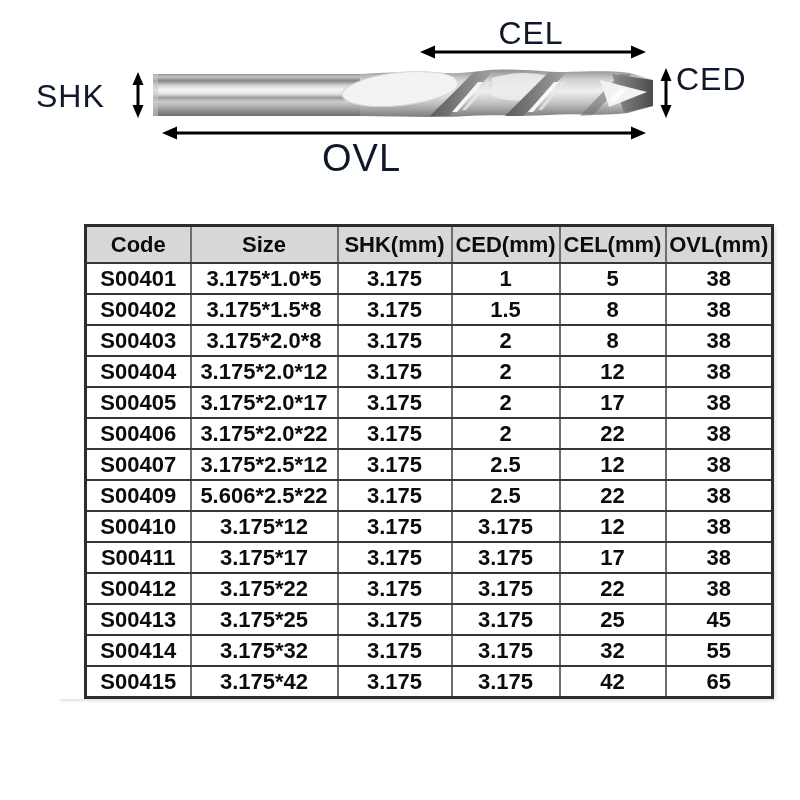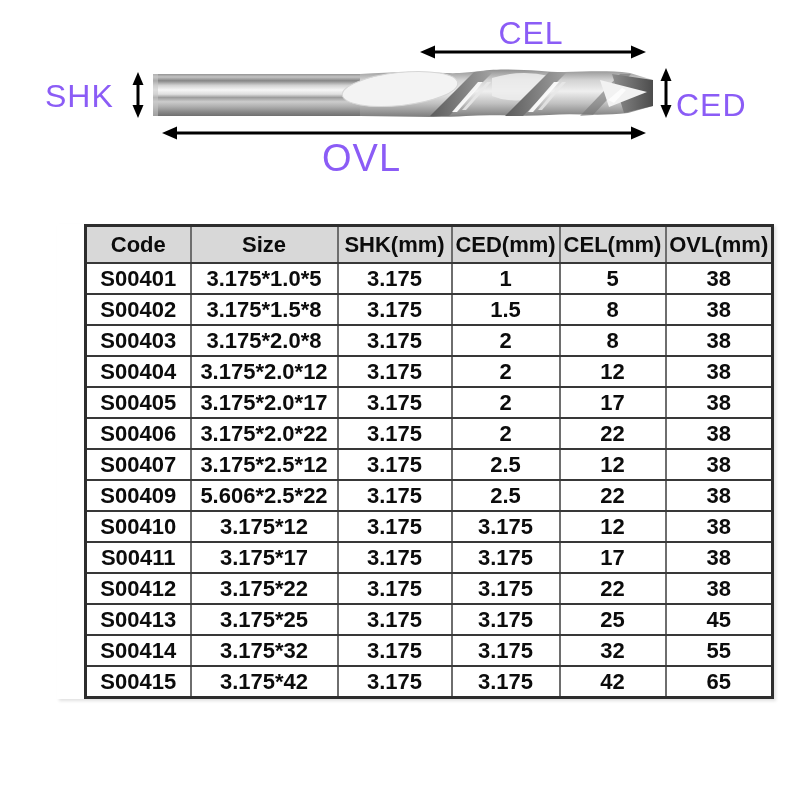--- a/index.html
+++ b/index.html
@@ -3,26 +3,26 @@
 <meta charset="utf-8">
 <style>
   html,body { margin:0; padding:0; background:#ffffff; }
   .page {
     position:relative; width:800px; height:800px; background:#ffffff;
     font-family:"Liberation Sans", sans-serif; overflow:hidden;
   }
   .diagram { position:absolute; left:0; top:0; width:800px; height:215px; }
   .diagram svg { position:absolute; left:0; top:0; }
   .lbl {
-    position:absolute; color:#8b5cf6; font-family:"Liberation Sans", sans-serif;
+    position:absolute; color:#0f172a; font-family:"Liberation Sans", sans-serif;
     letter-spacing:1px; line-height:1; white-space:nowrap;
   }
   .lbl-cel { left:461px; top:17px;  width:140px; text-align:center; font-size:32px; }
-  .lbl-shk { left:45px;  top:80px;  font-size:32px; }
-  .lbl-ced { left:676px; top:89px;  font-size:32px; }
+  .lbl-shk { left:36px;  top:80px;  font-size:32px; }
+  .lbl-ced { left:676px; top:63px;  font-size:32px; }
   .lbl-ovl { left:322px; top:139px; width:120px; font-size:38px; }
 
   .table-wrap {
     position:absolute; left:57px; top:224px;
     box-shadow:2px 2px 3px rgba(0,0,0,0.12);
     padding-left:27px;
   }
   table.spec {
     border-collapse:collapse; table-layout:fixed; width:687px;
     border:3px solid #2d2d2d; background:#ffffff;

